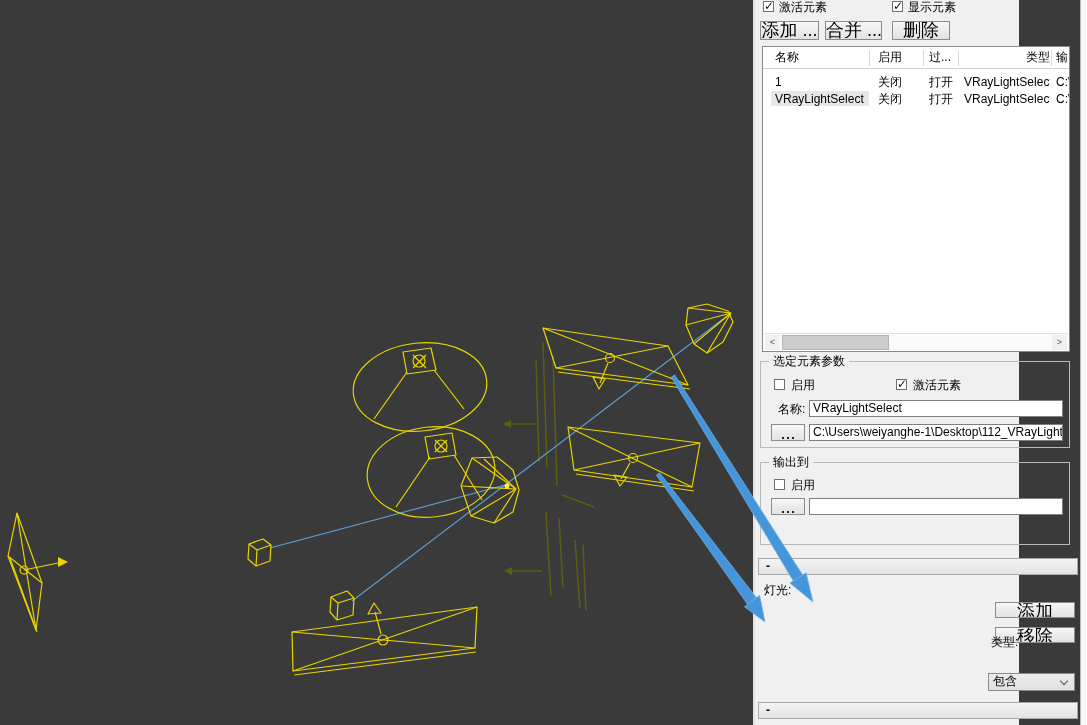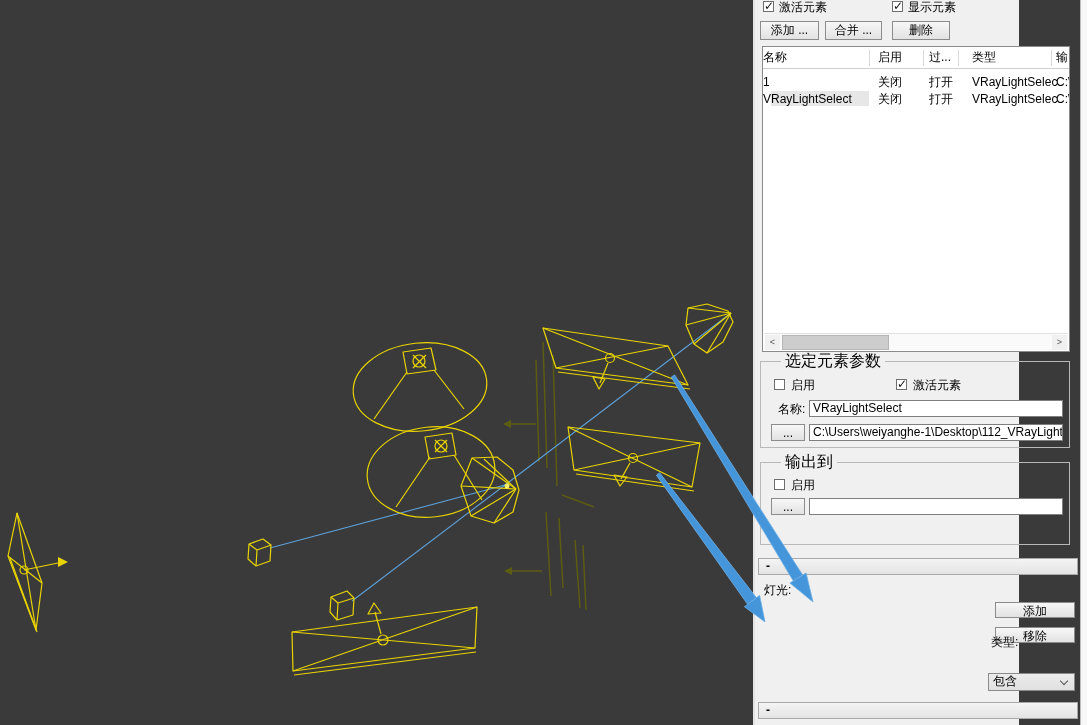--- a/index.html
+++ b/index.html
@@ -12,39 +12,39 @@
   
   #overlay{position:absolute;left:0;top:0;pointer-events:none;z-index:60;}
   
   .panel{position:absolute;left:753px;top:0;width:266px;height:725px;background:#f0f0f0;
          border-left:2px solid #e3e3e3;box-sizing:border-box;z-index:10;}
   .panel *{box-sizing:border-box;}
   .lbl{position:absolute;white-space:nowrap;line-height:13px;}
   .cb{position:absolute;width:11px;height:11px;background:#fff;border:1px solid #6e6e6e;}
   .cb.checked::after{content:"✓";position:absolute;left:0px;top:-3px;font-size:12px;font-weight:bold;color:#111;}
   .btn{position:absolute;border:1px solid #8c8c8c;background:linear-gradient(#f7f7f7,#e2e2e2);
-       text-align:center;line-height:16px;font-size:12px;cursor:default;white-space:nowrap;overflow:hidden;}
+       text-align:center;line-height:16px;font-size:18px;cursor:default;white-space:nowrap;overflow:hidden;}
   .inp{position:absolute;border:1px solid #7f7f7f;background:#fff;font-size:12px;line-height:14px;
        padding:0 3px;white-space:nowrap;overflow:hidden;}
   .grp{position:absolute;border:1px solid #b9b9b9;}
-  .grp-label{position:absolute;top:-8px;left:20px;background:#f0f0f0;padding:0 4px;font-size:16px;line-height:14px;white-space:nowrap;}
+  .grp-label{position:absolute;top:-8px;left:8px;background:#f0f0f0;padding:0 4px;font-size:12px;line-height:14px;white-space:nowrap;}
   .rollout{position:absolute;height:17px;background:linear-gradient(#f4f4f4,#e3e3e3);
            border:1px solid #a9a9a9;}
   .rollout .minus{position:absolute;left:7px;top:0;line-height:14px;font-weight:bold;}
   .rollout .rtitle{display:block;width:100%;text-align:center;line-height:14px;white-space:nowrap;}
   
   .tbl{position:absolute;left:7px;top:46px;width:308px;height:306px;background:#fff;border:1px solid #8a8a8a;}
   .thead{position:absolute;left:0;top:0;width:100%;height:22px;border-bottom:1px solid #cfcfcf;}
   .thead .sep{position:absolute;top:3px;width:1px;height:16px;background:#d9d9d9;}
   .tcell{position:absolute;white-space:nowrap;overflow:hidden;line-height:15px;top:3px;}
   .trow{position:absolute;left:0;width:100%;height:16px;}
   .trow .tcell{top:1px;}
   .hl{position:absolute;background:#e7e7e7;}
-  .c1{left:0;width:94px;} .c2{left:115px;width:44px;} .c3{left:166px;width:30px;}
-  .c4{left:209px;width:86px;} .c5{left:293px;width:13px;}
+  .c1{left:12px;width:94px;} .c2{left:115px;width:44px;} .c3{left:166px;width:30px;}
+  .c4{left:201px;width:86px;text-align:right;} .c5{left:293px;width:13px;}
   
   .hscroll{position:absolute;left:1px;right:1px;bottom:1px;height:17px;background:#fafafa;border-top:1px solid #e2e2e2;}
   .sb-btn{position:absolute;top:1px;width:15px;height:15px;background:#f0f0f0;color:#555;
           text-align:center;line-height:14px;font-size:9px;}
   .sb-thumb{position:absolute;left:18px;top:1px;width:107px;height:15px;background:#cdcdcd;border:1px solid #b5b5b5;}
   
   .listbox{position:absolute;background:#fff;border:1px solid #7f7f7f;font-size:12px;padding-top:2px;overflow:hidden;}
   .listbox .item{padding:0 4px;line-height:13px;white-space:nowrap;}
   
   .combo{position:absolute;border:1px solid #8a8a8a;background:linear-gradient(#ececec,#e0e0e0);

